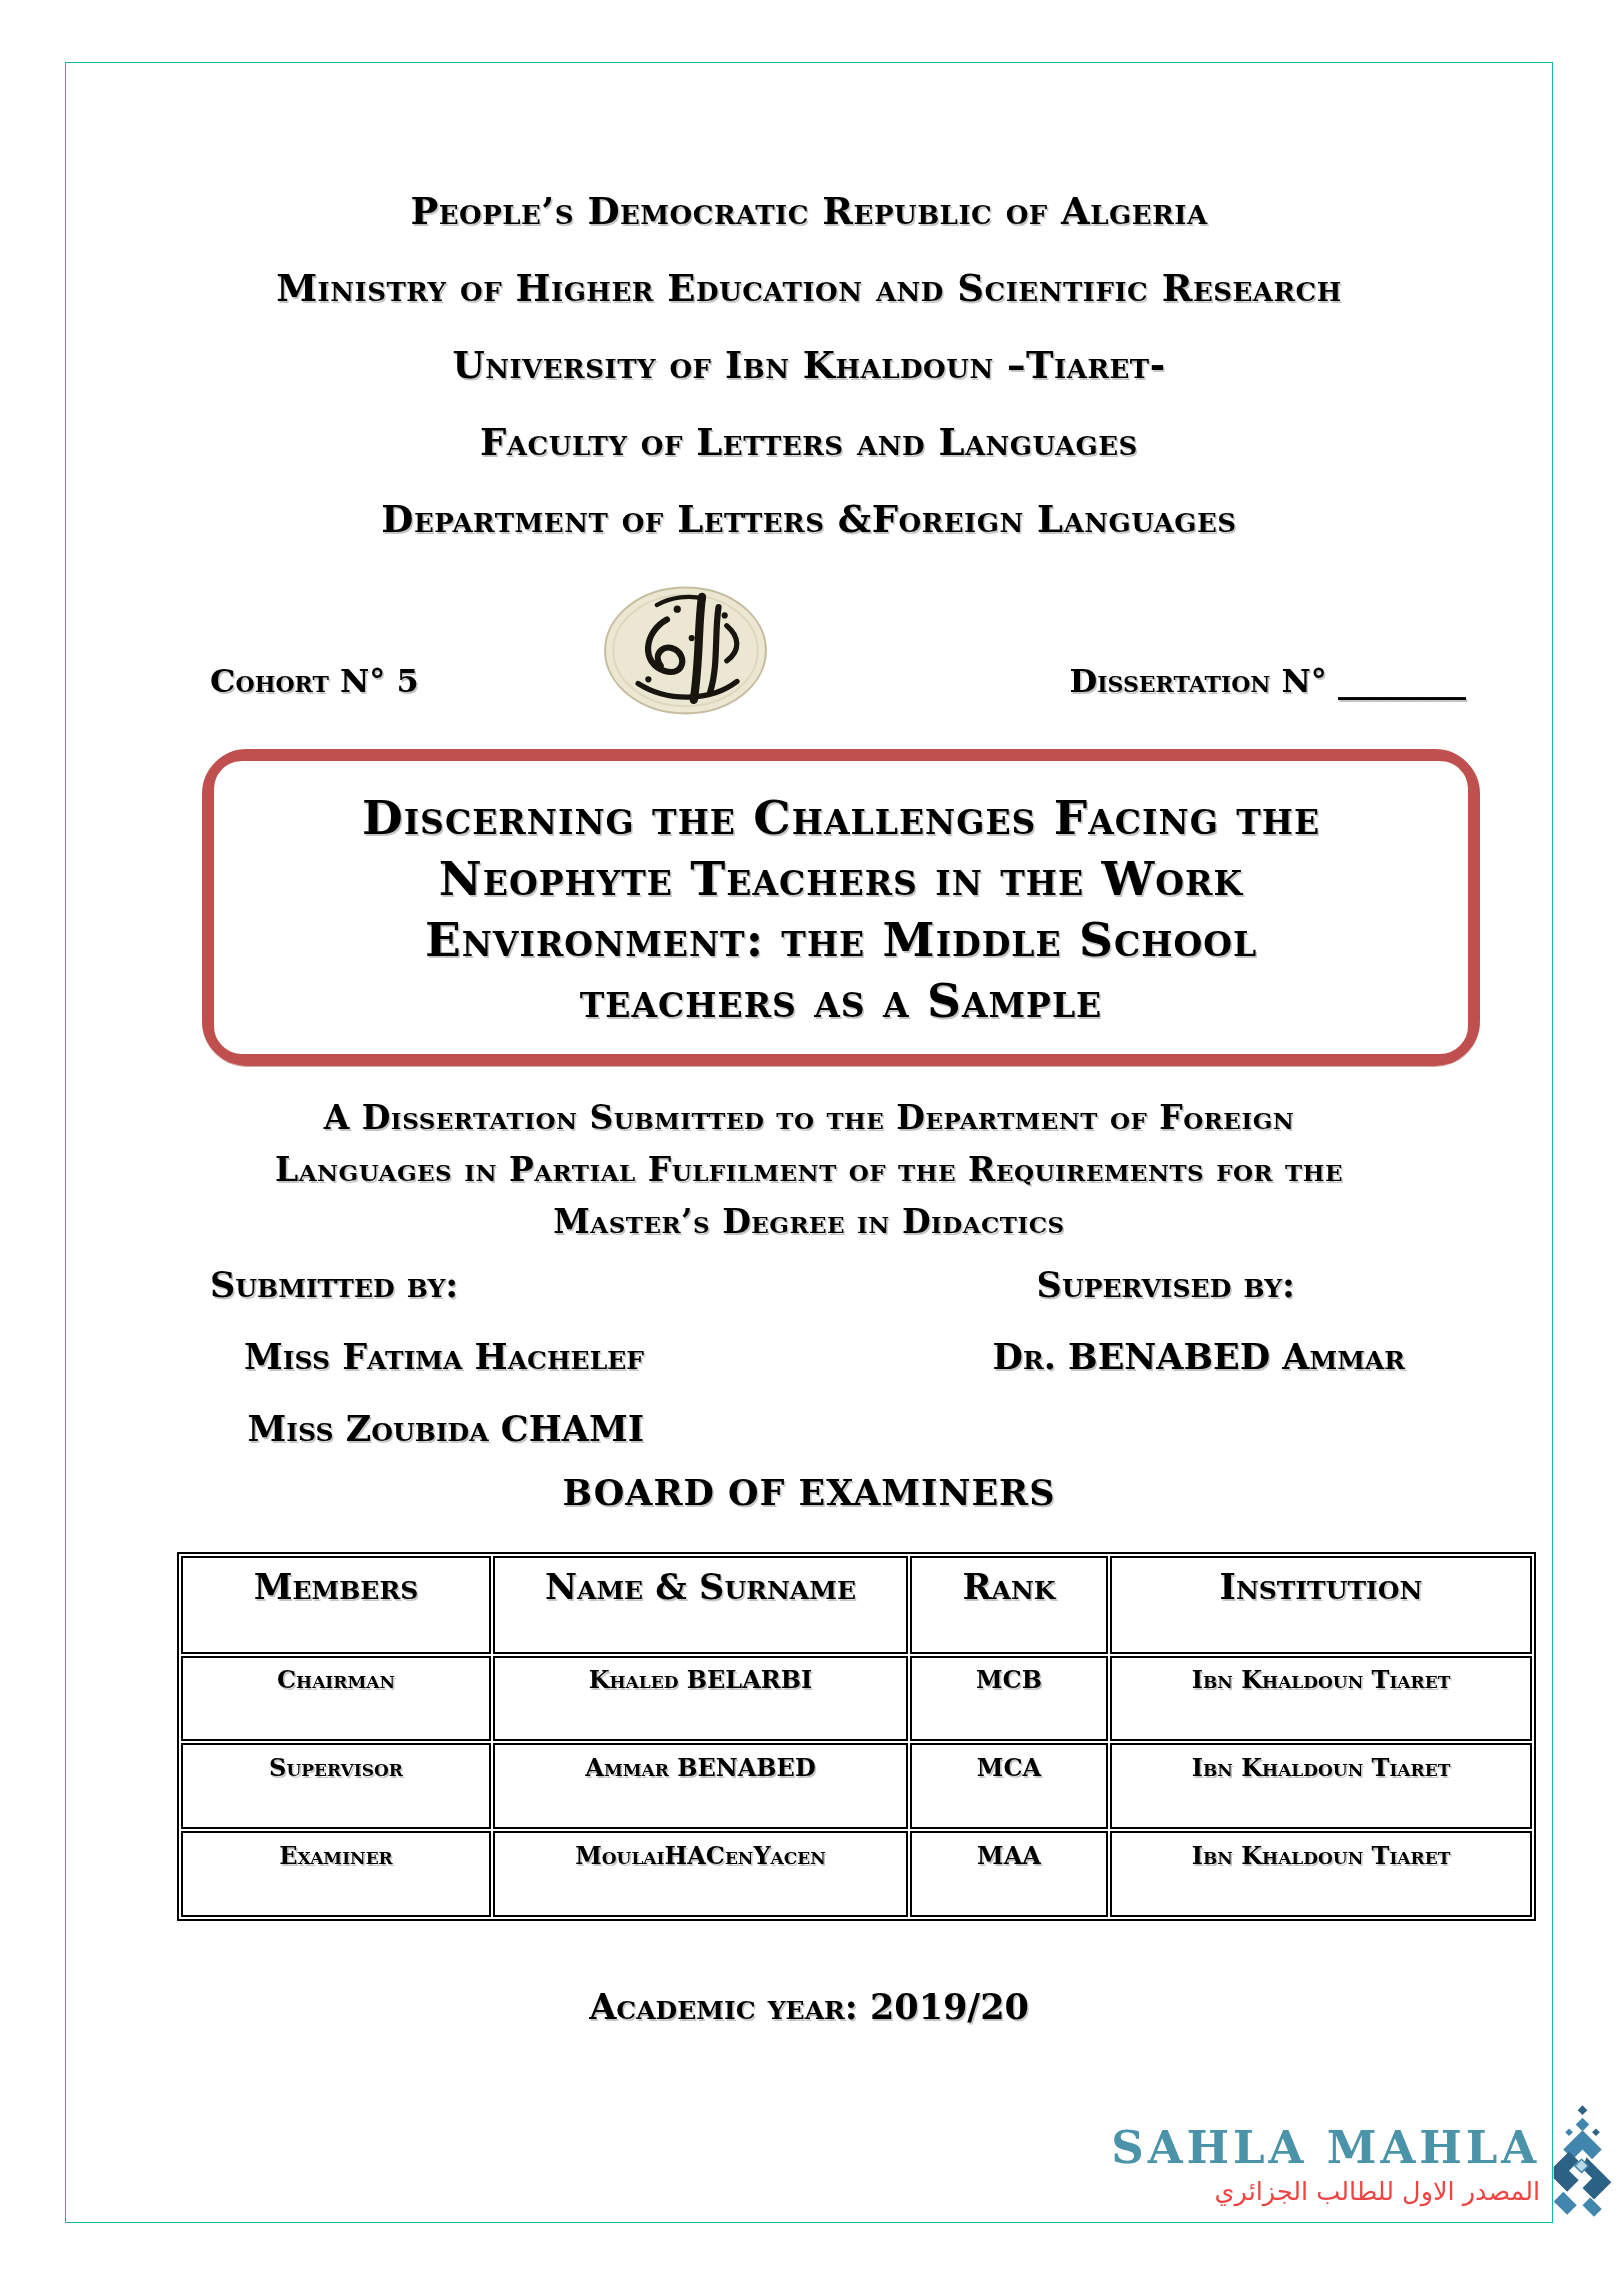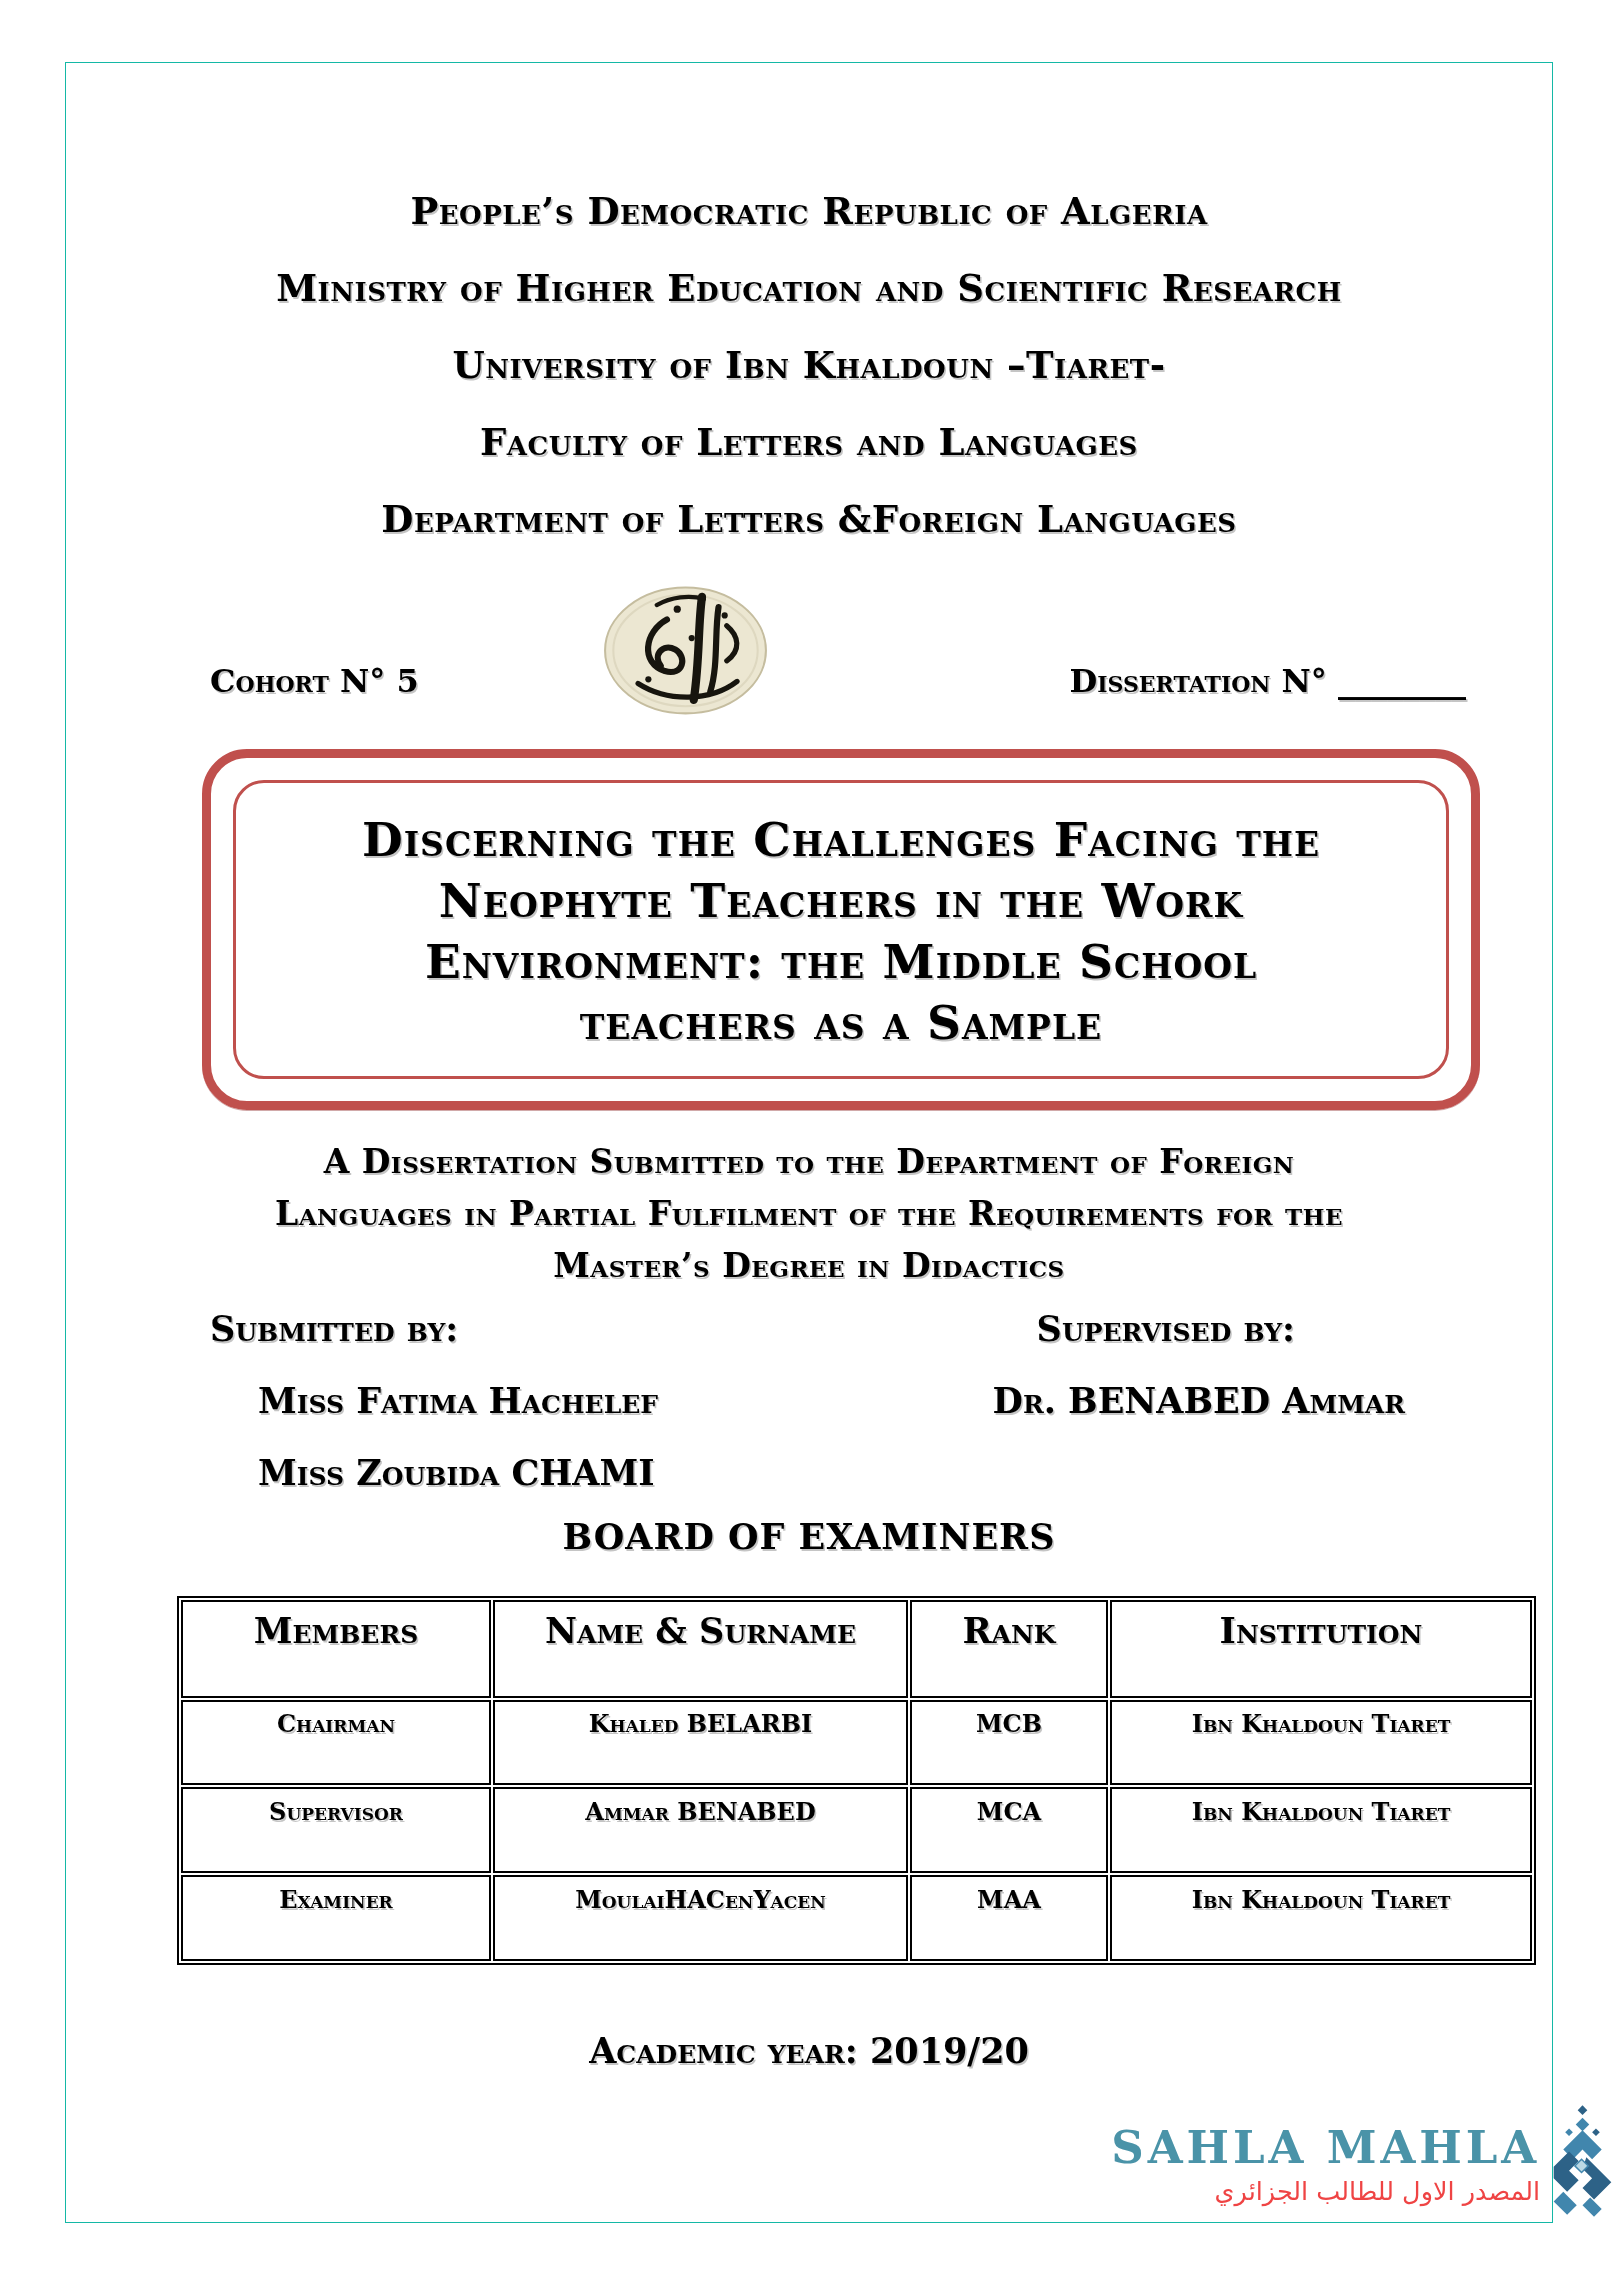--- a/index.html
+++ b/index.html
@@ -23,40 +23,40 @@
 
   .seal-row{
     display:flex;align-items:flex-end;justify-content:space-between;
     margin-top:5.9px;padding:0 86px 0 144px;height:147px;box-sizing:border-box;
   }
   .seal-row .side-label{font-size:32px;padding-bottom:19.6px;white-space:nowrap;}
   .seal{width:165px;height:137px;flex:0 0 auto;margin-right:118px;}
 
   .title-box{
     margin:29px 0 0 136px;width:1278px;box-sizing:border-box;
-    border:9.8px solid #c0504d;border-radius:45px;padding:22px;
+    border:9.8px solid #c0504d;border-radius:45px;padding:0;
     box-shadow:0 1px 0 rgba(140,40,40,.4);
   }
   .title-inner{
     border:3.9px solid #c0504d;border-radius:31px;
     padding:25.5px 9.8px 23.5px;text-align:center;
   }
   .title-line{font-size:47px;line-height:61px;white-space:nowrap;letter-spacing:1px;}
 
   .statement{margin-top:25.5px;text-align:center;}
   .statement-line{font-size:33px;line-height:52px;white-space:nowrap;letter-spacing:0.5px;}
 
   .credits{
     display:flex;justify-content:space-between;
     padding:15.7px 147px 0 144px;
   }
   .credit-col{display:flex;flex-direction:column;}
   .credit-label{font-size:35px;line-height:43px;}
   .credit-name{font-size:35px;line-height:43px;margin-top:29px;}
-  .credit-col.left .credit-name{margin-left:48px;}
+  .credit-col.left .credit-name{margin-left:34px;text-align:right;}
   .credit-col.right .credit-label{margin-left:44px;}
 
   .board-heading{
     margin-top:21.6px;text-align:center;font-size:35px;
     font-weight:bold;letter-spacing:1px;
   }
 
   table.examiners{
     margin:39px 0 0 111px;width:1345px;table-layout:fixed;
     border-collapse:separate;border-spacing:2px;

